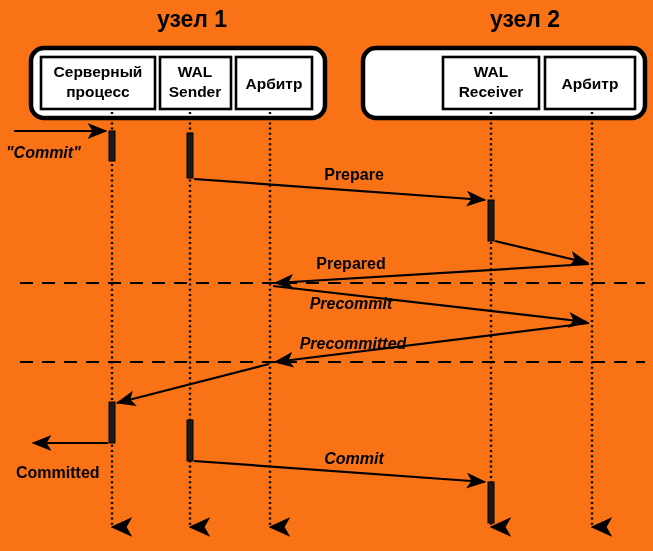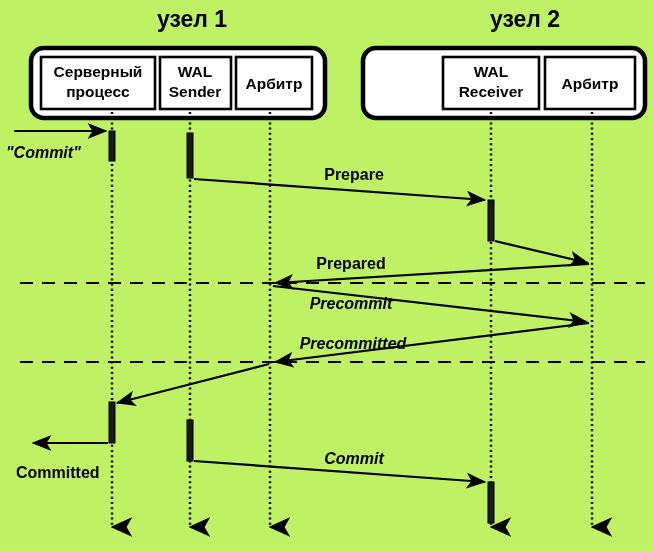--- a/index.html
+++ b/index.html
@@ -4,21 +4,21 @@
 <style>
   html, body {
     margin: 0;
     padding: 0;
     background: #ffffff;
   }
   #canvas {
     position: relative;
     width: 653px;
     height: 551px;
-    background: #bef264;
+    background: #f97316;
     font-family: "Liberation Sans", sans-serif;
     overflow: hidden;
   }
   svg.diagram {
     position: absolute;
     left: 0;
     top: 0;
     width: 653px;
     height: 551px;
   }

